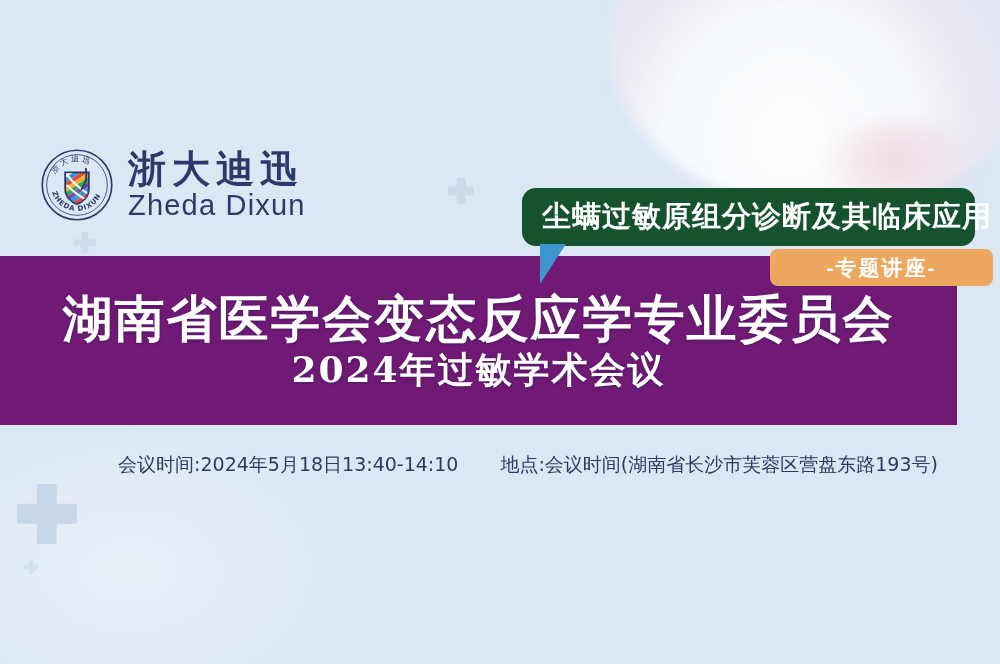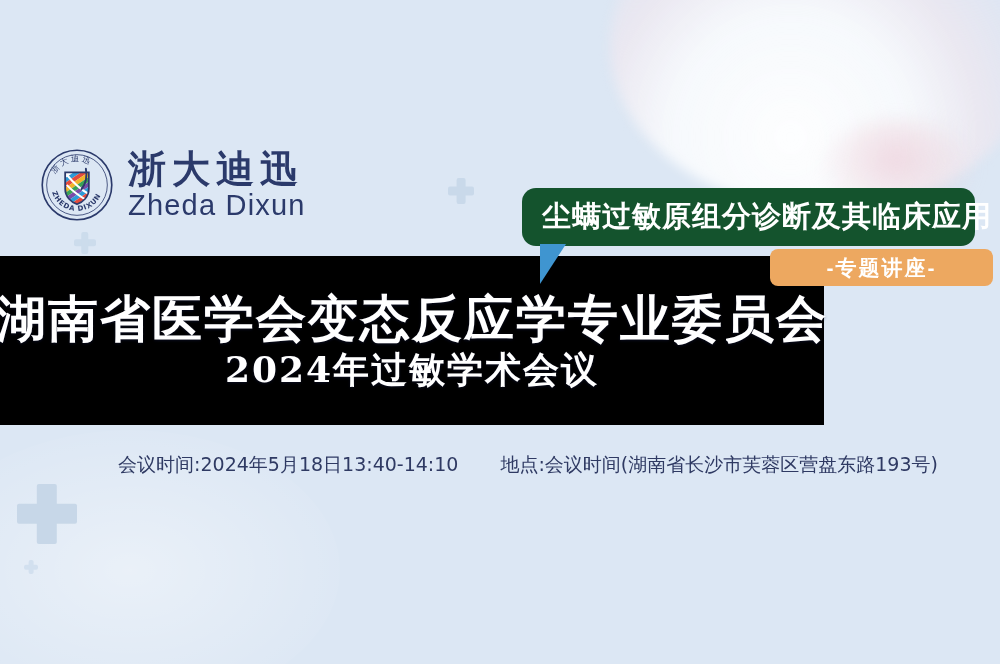--- a/index.html
+++ b/index.html
@@ -198,23 +198,23 @@
     color: #ffffff;
     letter-spacing: 2px;
     white-space: nowrap;
   }
 
   
   .band {
     position: absolute;
     left: 0;
     top: 256px;
-    width: 824px;
+    width: 957px;
     height: 169px;
-    background: #000000;
+    background: #701a75;
     z-index: 5;
     display: flex;
     flex-direction: column;
     align-items: center;
     justify-content: center;
   }
   .title-line {
     font-family: "DejaVu Serif", "Liberation Serif", serif;
     font-weight: bold;
     color: #ffffff;

